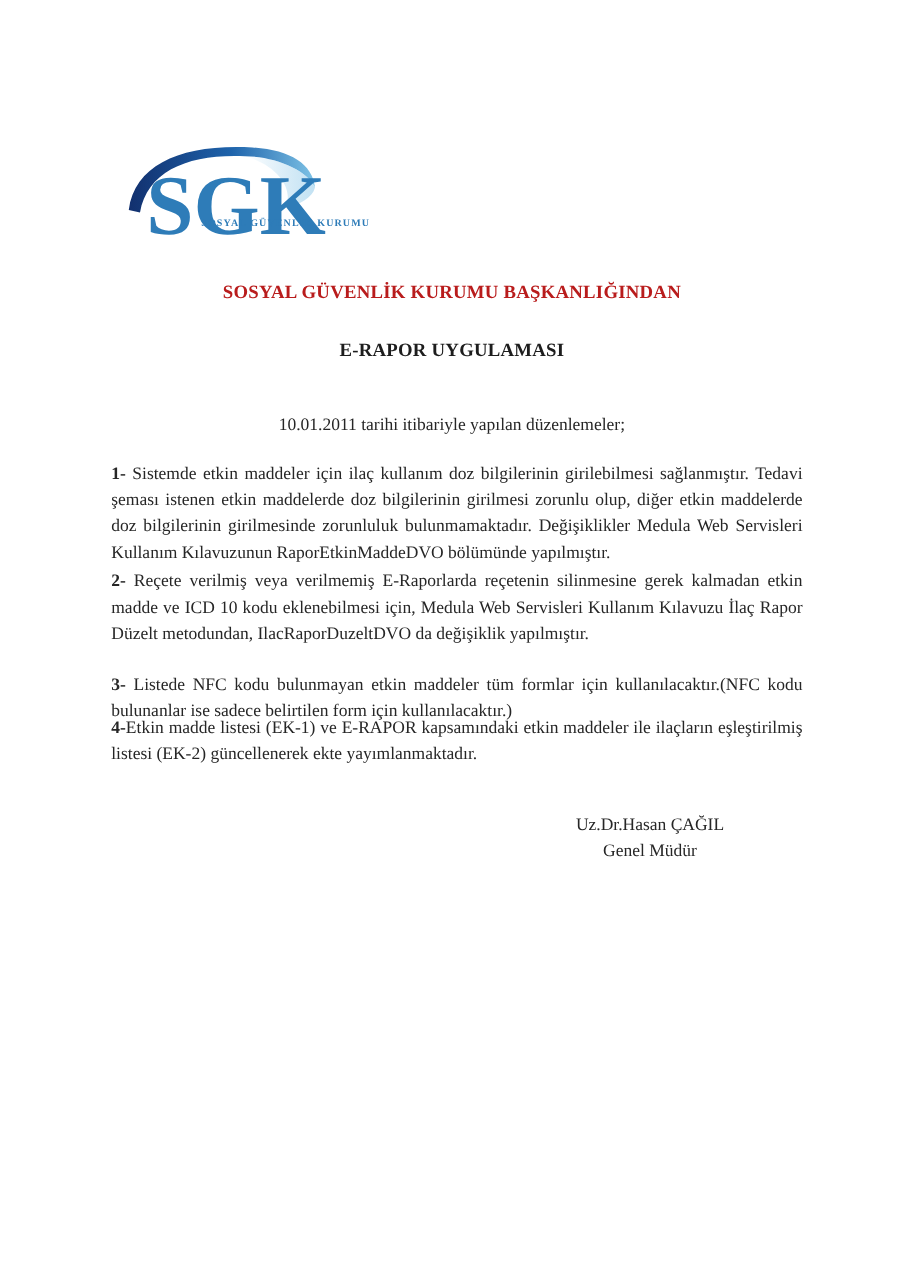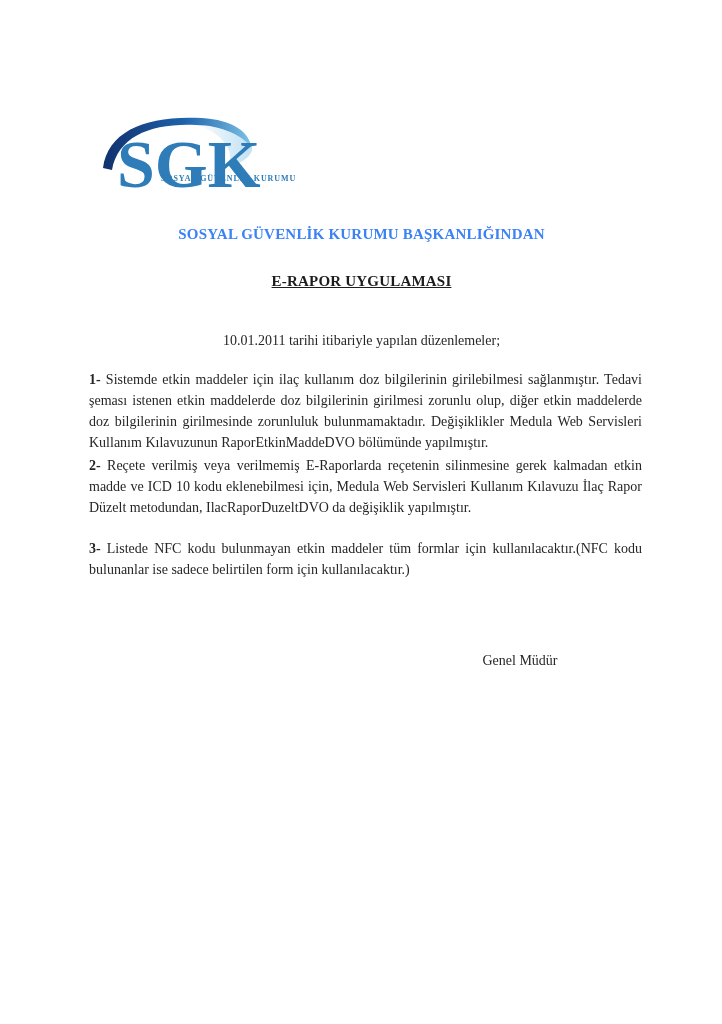--- a/index.html
+++ b/index.html
@@ -59,34 +59,33 @@
   
   .heading {
     position: absolute;
     left: 85px;
     top: 226px;
     width: 553px;
     text-align: center;
     font-weight: bold;
     font-size: 15px;
     letter-spacing: 0.2px;
-    color: #3b82f6;
+    color: #b91c1c;
     font-family: Liberation Serif, serif;
   }
   .subheading {
     position: absolute;
     left: 85px;
     top: 273px;
     width: 553px;
     text-align: center;
     font-weight: bold;
     font-size: 15px;
     letter-spacing: 0.2px;
     color: #1d1d1d;
-    text-decoration: underline;
   }
 
   
   .intro {
     position: absolute;
     left: 85px;
     top: 330px;
     width: 553px;
     font-size: 14px;
     line-height: 21px;
@@ -147,18 +146,20 @@
   <div class="subheading">E-RAPOR UYGULAMASI</div>
 
   <div class="intro">10.01.2011 tarihi itibariyle yapılan düzenlemeler;</div>
 
   <p class="para p1"><b>1-</b><span> Sistemde etkin maddeler için ilaç kullanım doz bilgilerinin girilebilmesi sağlanmıştır. Tedavi şeması istenen etkin maddelerde doz bilgilerinin girilmesi zorunlu olup, diğer etkin maddelerde doz bilgilerinin girilmesinde zorunluluk bulunmamaktadır. Değişiklikler Medula Web Servisleri Kullanım Kılavuzunun RaporEtkinMaddeDVO bölümünde yapılmıştır.</span></p>
 
   <p class="para p2"><b>2-</b><span> Reçete verilmiş veya verilmemiş E-Raporlarda  reçetenin silinmesine gerek kalmadan etkin madde ve ICD 10 kodu eklenebilmesi için, Medula Web Servisleri Kullanım Kılavuzu İlaç Rapor Düzelt metodundan, IlacRaporDuzeltDVO da değişiklik yapılmıştır.</span></p>
 
   <p class="para p3"><b>3-</b><span> Listede NFC kodu bulunmayan etkin maddeler tüm formlar için kullanılacaktır.(NFC kodu bulunanlar ise sadece belirtilen form için kullanılacaktır.)</span></p>
 
+  <p class="para p4"><b>4-</b><span>Etkin madde listesi (EK-1) ve E-RAPOR kapsamındaki etkin maddeler ile ilaçların eşleştirilmiş listesi (EK-2) güncellenerek  ekte yayımlanmaktadır.</span></p>
 
   <div class="signature">
+    <div>Uz.Dr.Hasan ÇAĞIL</div>
     <div>Genel Müdür</div>
   </div>
 
 </div>
 
 </body></html>

